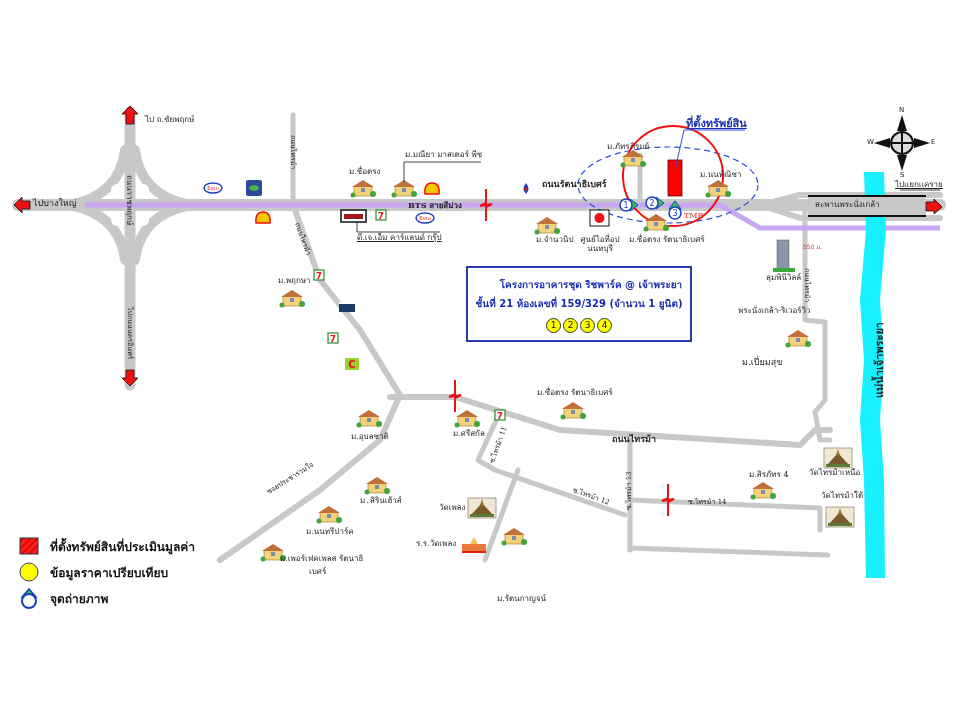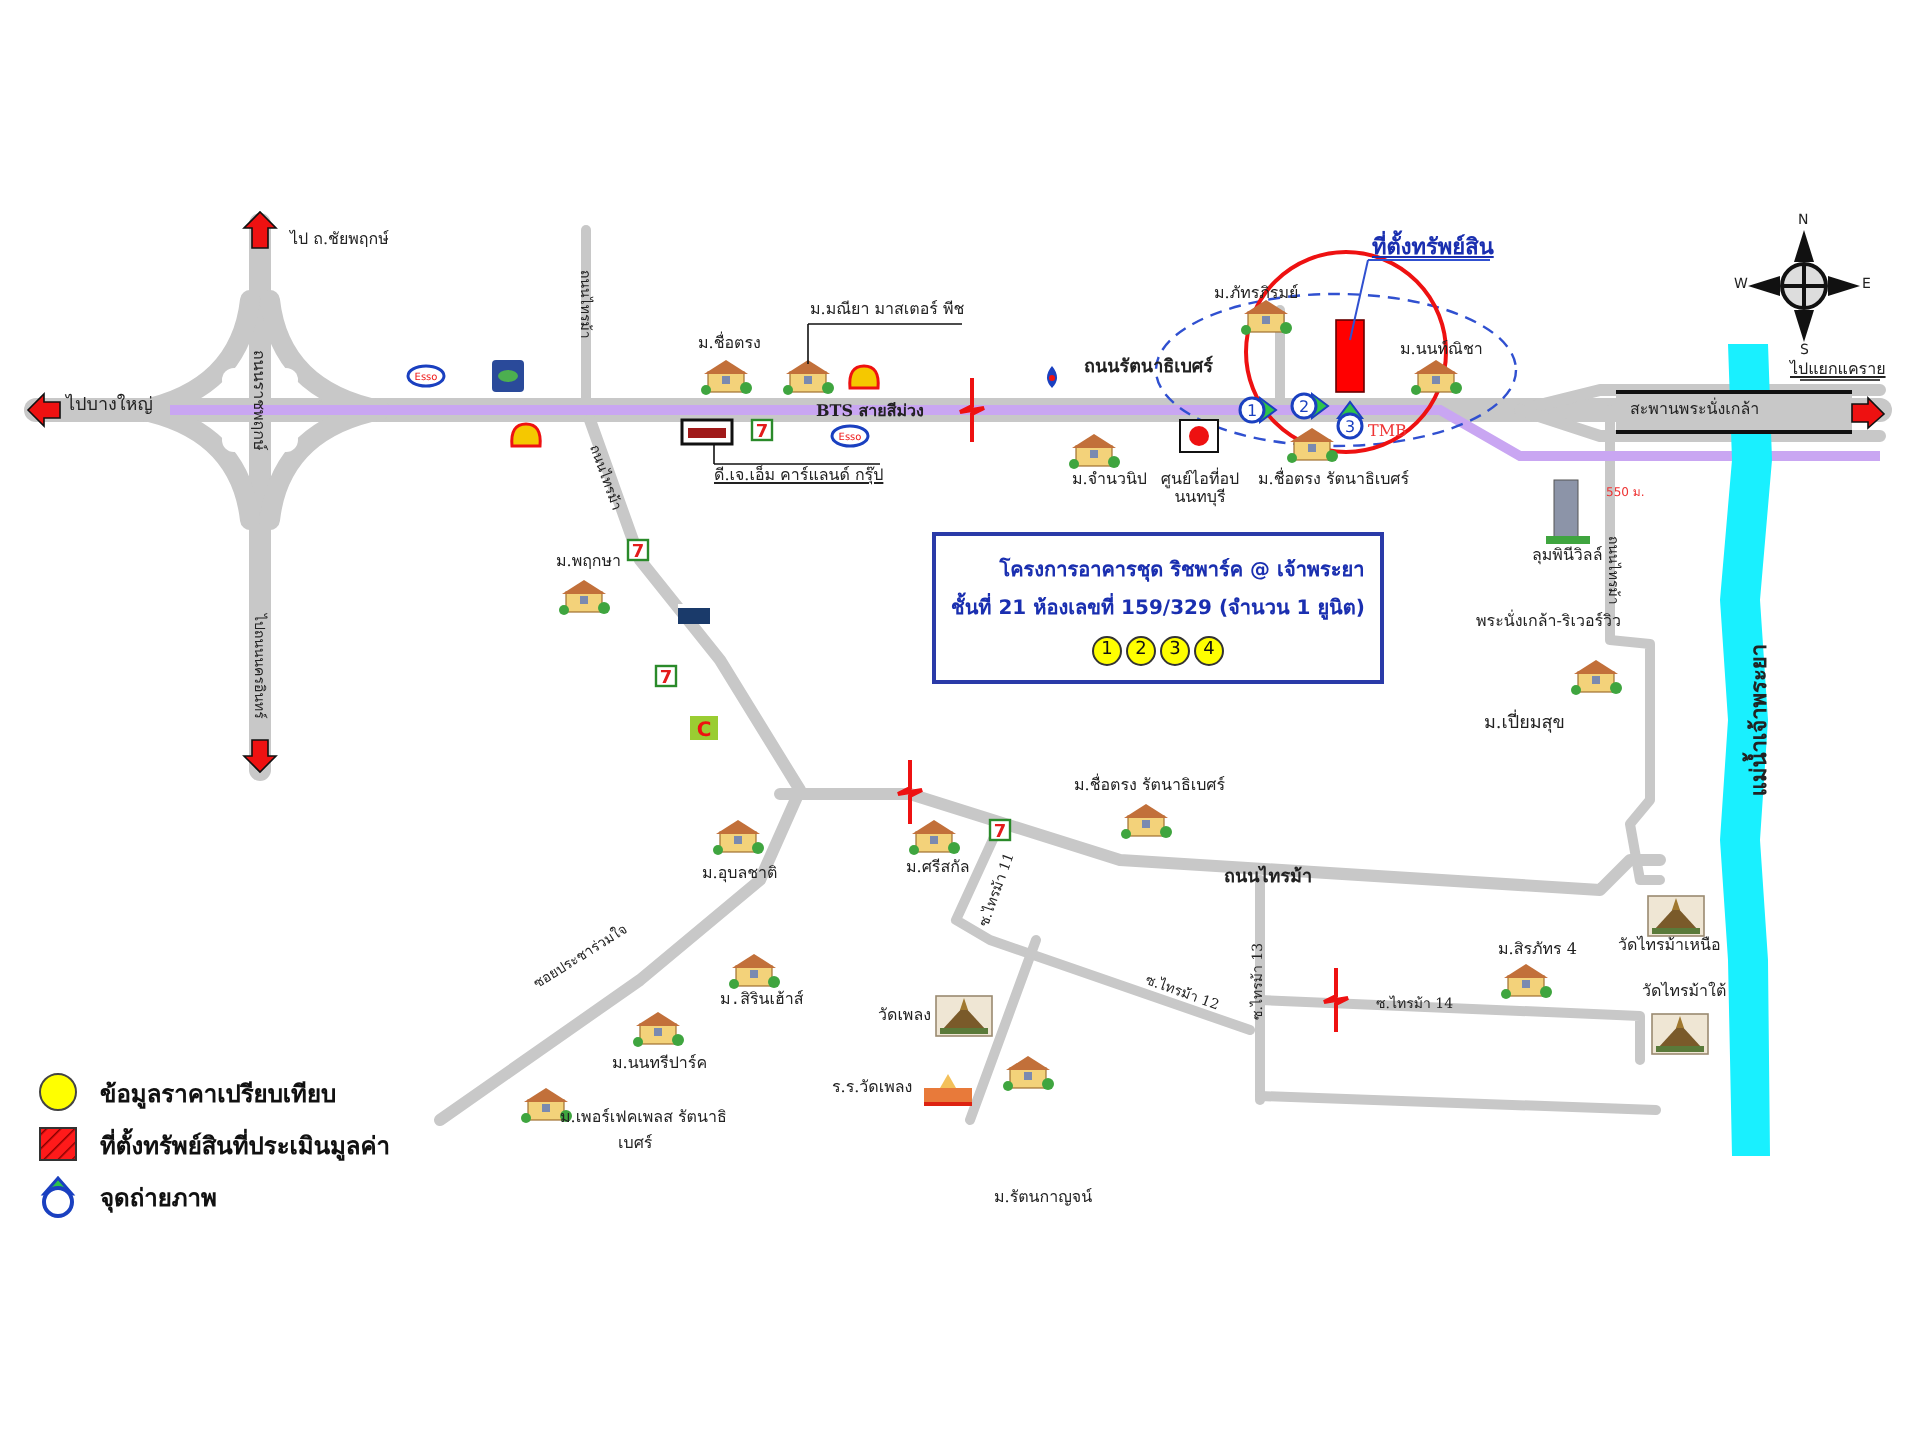--- a/index.html
+++ b/index.html
@@ -297,30 +297,30 @@
   <div class="badges">
     <div class="badge">1</div>
     <div class="badge">2</div>
     <div class="badge">3</div>
     <div class="badge">4</div>
   </div>
 </div>
 
 <div class="legend">
   <div class="legend-row">
+    <svg width="22" height="20">
+        <rect x="2" y="2" width="18" height="16" fill="url(#hatch)" stroke="#333" stroke-width="1"></rect>
+      </svg>
+    <span class="legend-text">ที่ตั้งทรัพย์สินที่ประเมินมูลค่า</span>
+  </div>
+  <div class="legend-row">
     <svg width="22" height="22">
         <circle cx="11" cy="11" r="9" fill="#ffff00" stroke="#444" stroke-width="1"></circle>
       </svg>
     <span class="legend-text">ข้อมูลราคาเปรียบเทียบ</span>
-  </div>
-  <div class="legend-row">
-    <svg width="22" height="20">
-        <rect x="2" y="2" width="18" height="16" fill="url(#hatch)" stroke="#333" stroke-width="1"></rect>
-      </svg>
-    <span class="legend-text">ที่ตั้งทรัพย์สินที่ประเมินมูลค่า</span>
   </div>
   <div class="legend-row">
     <svg width="22" height="22">
       <polygon points="4,10 11,2 18,10" fill="#2ec44a" stroke="#1a40c0" stroke-width="1.5"></polygon>
       <circle cx="11" cy="14" r="7" fill="#fff" stroke="#1a40c0" stroke-width="2"></circle>
     </svg>
     <span class="legend-text">จุดถ่ายภาพ</span>
   </div>
 </div>
 

